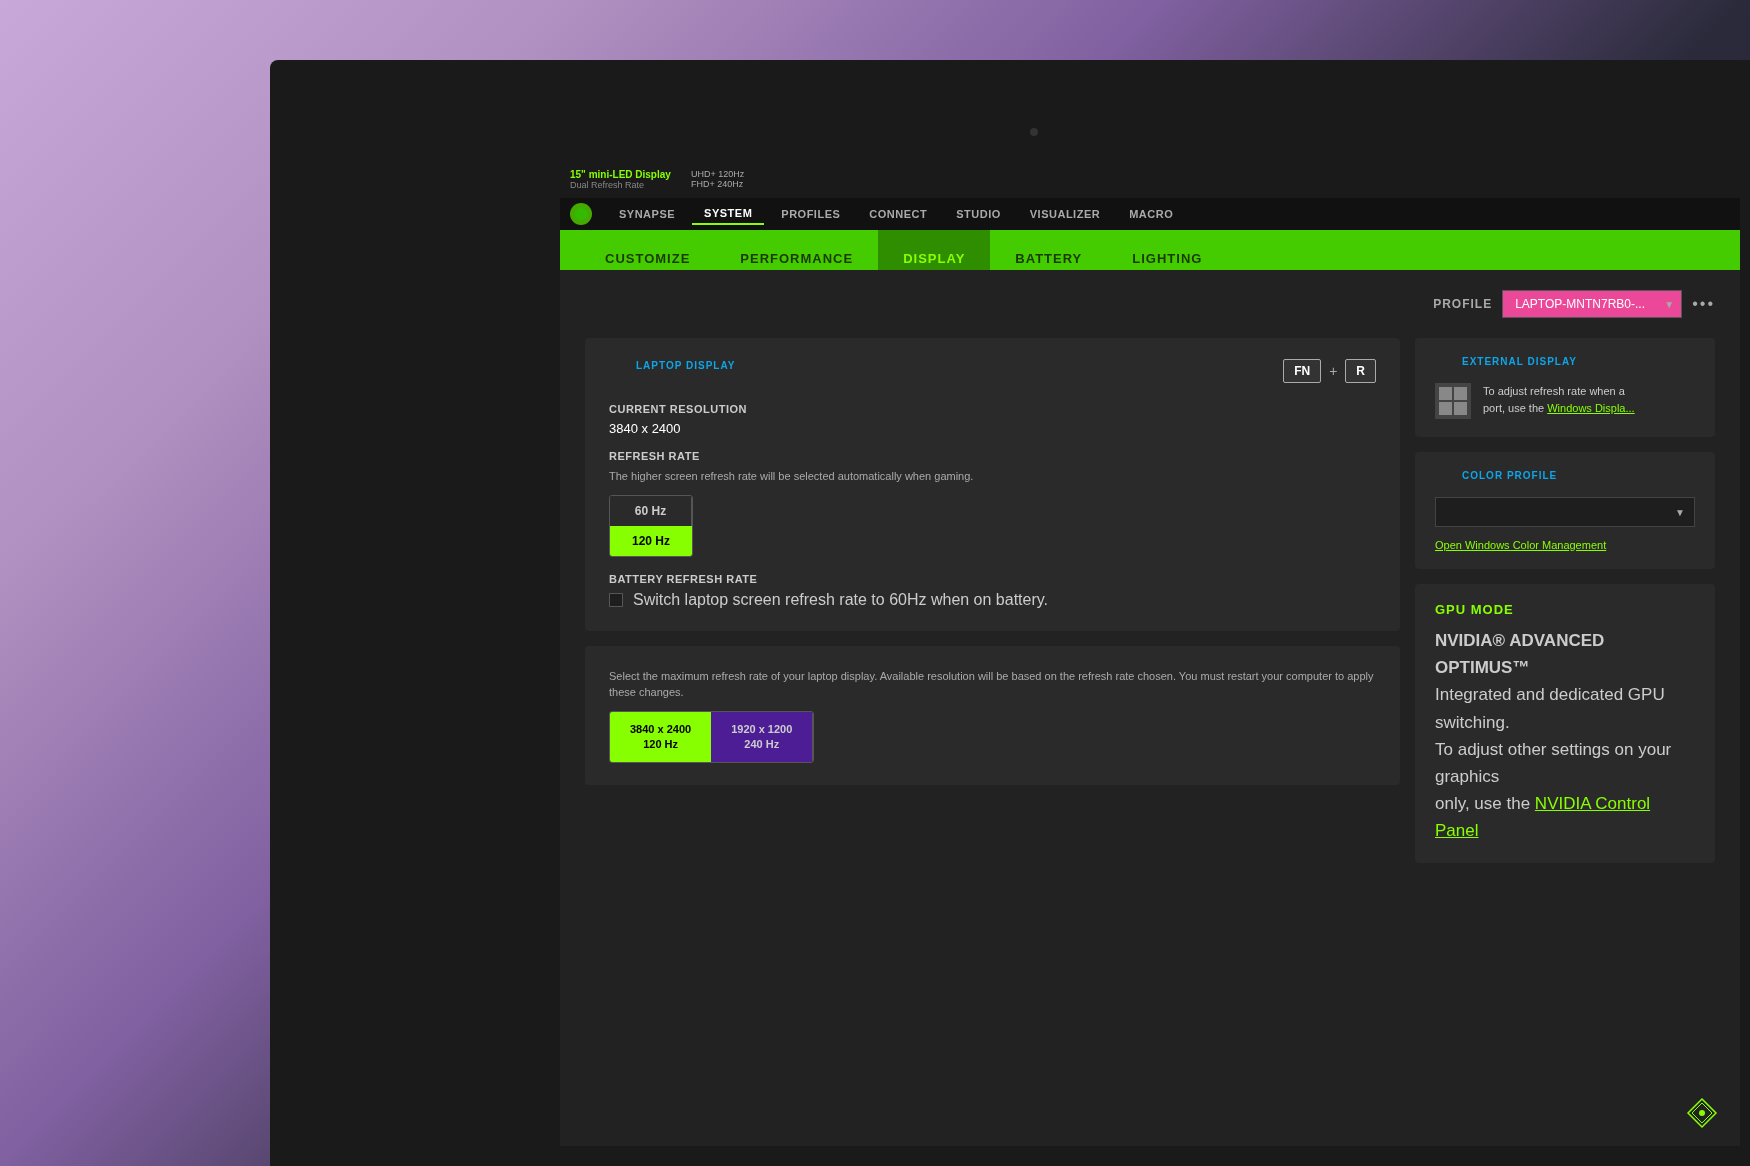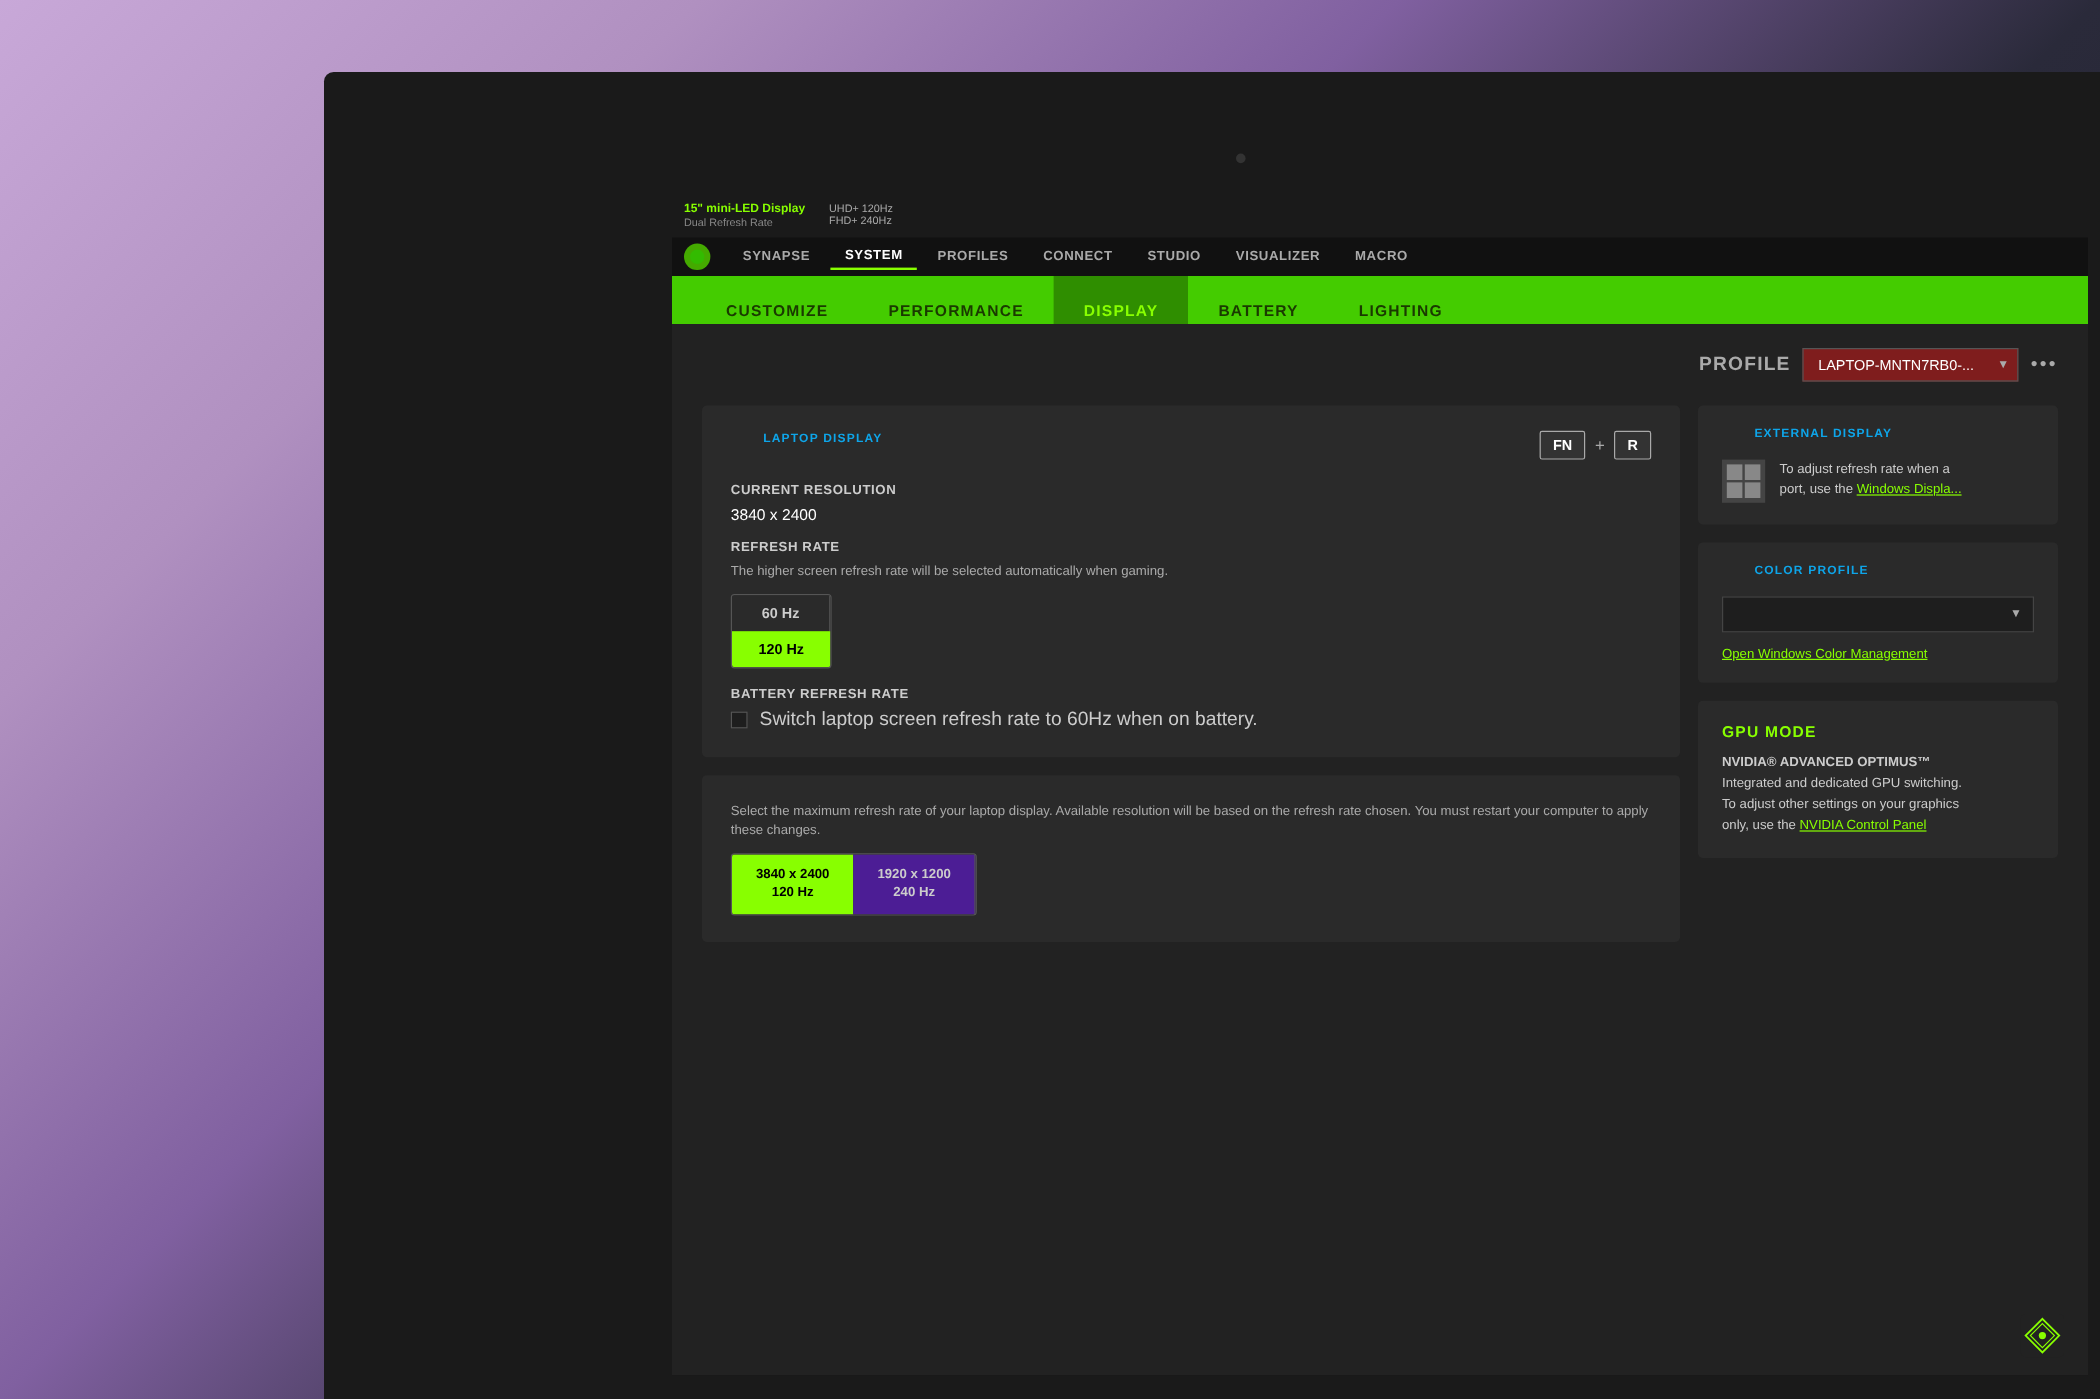--- a/index.html
+++ b/index.html
@@ -171,27 +171,27 @@
     .profile-row {
       display: flex;
       align-items: center;
       justify-content: flex-end;
       margin-bottom: 20px;
       gap: 10px;
     }
 
     .profile-label {
       color: #aaa;
-      font-size: 16px;
+      font-size: 12px;
       font-weight: bold;
       letter-spacing: 1px;
     }
 
     .profile-dropdown {
-      background: #7f1d1d;
+      background: #ec4899;
       border: 1px solid #555;
       color: #fff;
       font-size: 12px;
       padding: 6px 30px 6px 12px;
       appearance: none;
       cursor: pointer;
       min-width: 180px;
       position: relative;
     }
 
@@ -466,21 +466,21 @@
     .gpu-title {
       color: #88ff00;
       font-size: 13px;
       font-weight: bold;
       letter-spacing: 1px;
       margin-bottom: 10px;
     }
 
     .gpu-desc {
       color: #ccc;
-      font-size: 11px;
+      font-size: 17px;
       line-height: 1.6;
     }
 
     
     .laptop-display-header {
       display: flex;
       align-items: center;
       justify-content: space-between;
       margin-bottom: 16px;
     }

